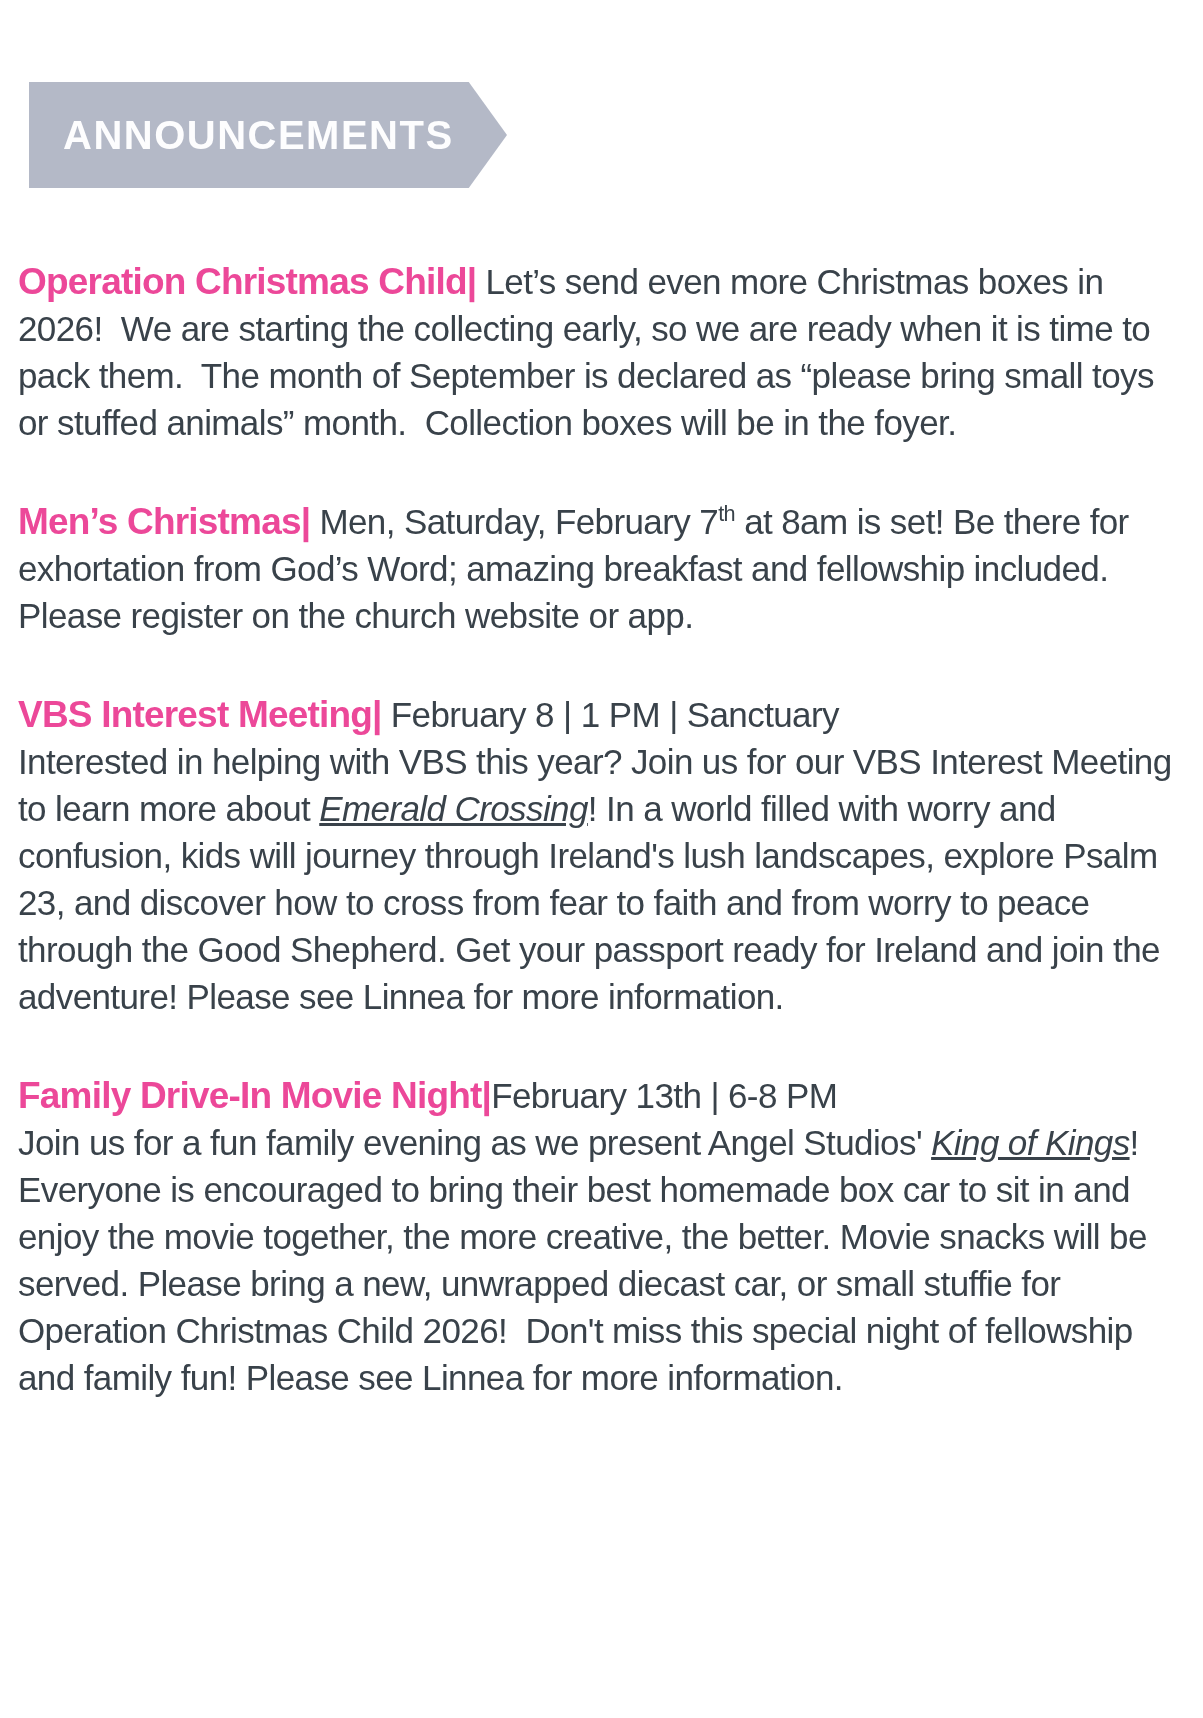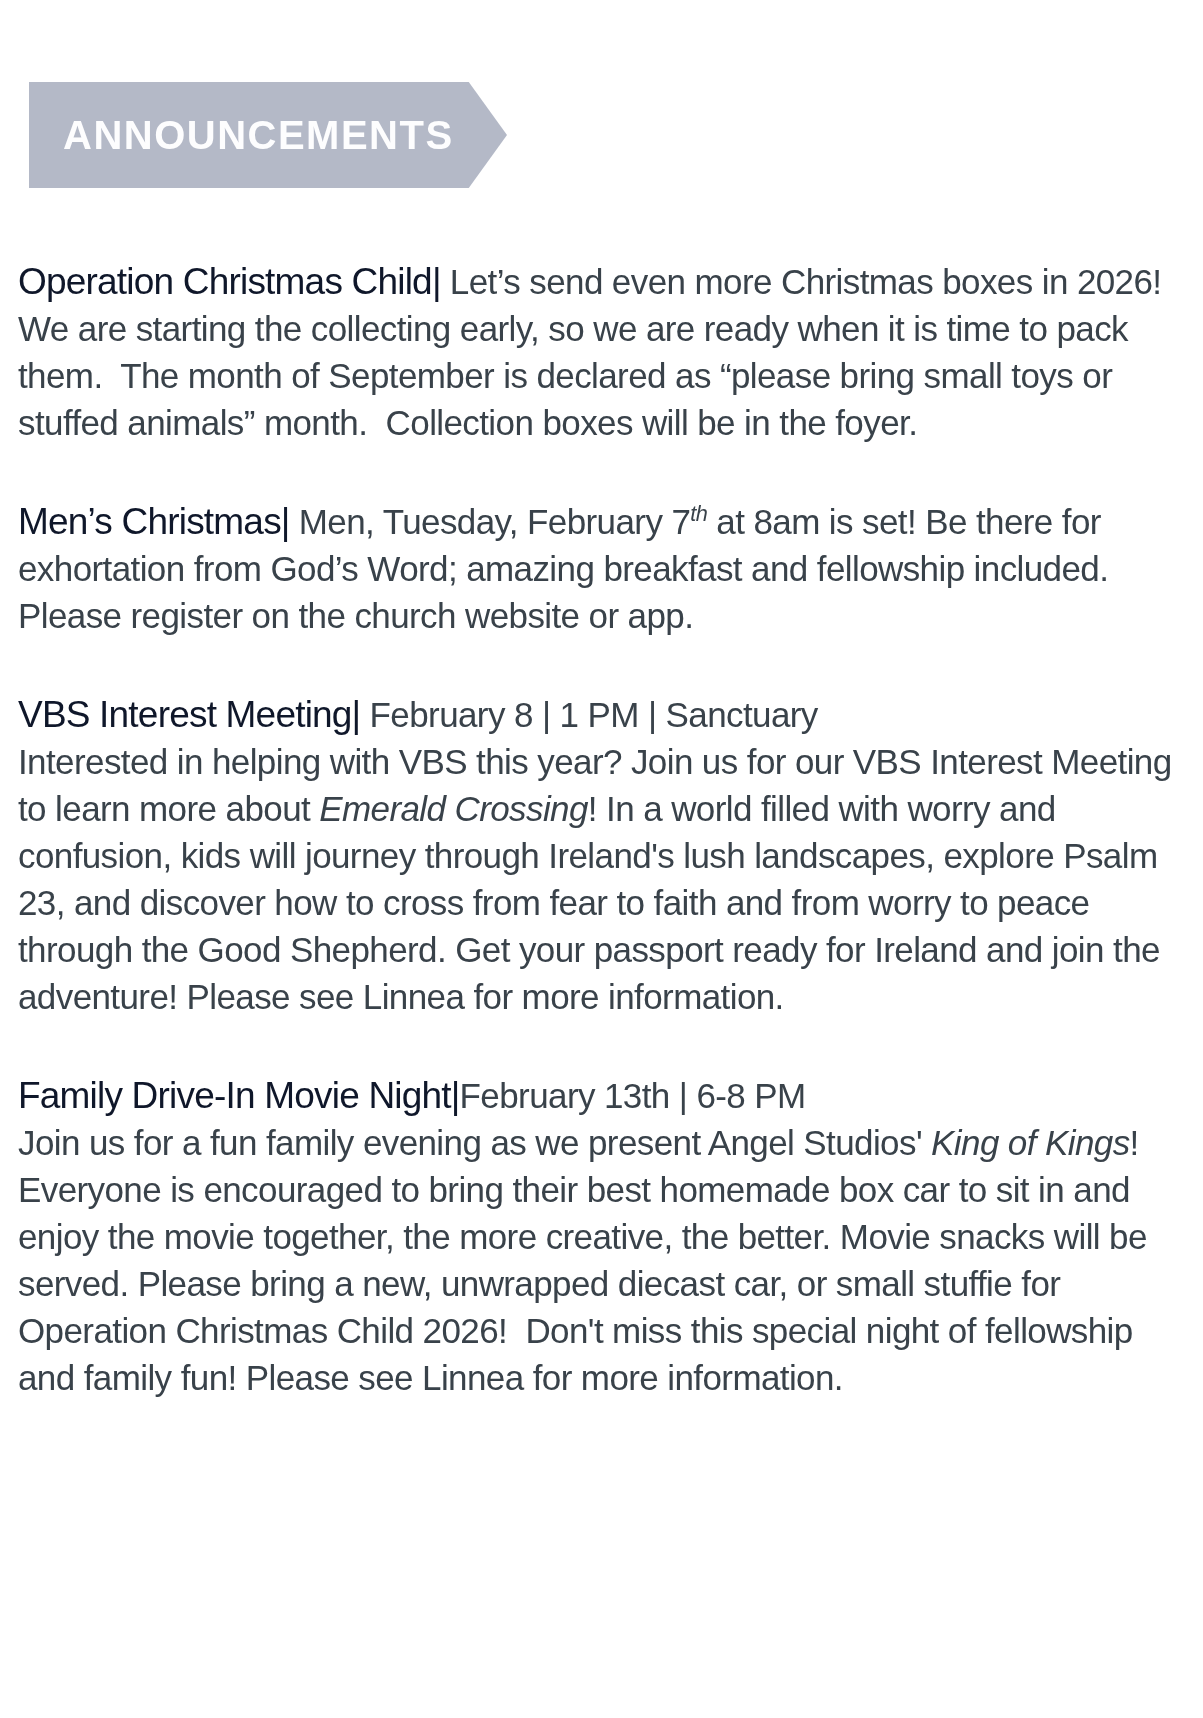--- a/index.html
+++ b/index.html
@@ -44,47 +44,47 @@
   }
   .announcement {
     margin: 0 0 52px 0;
     font-size: 35px;
     line-height: 47px;
     letter-spacing: -0.6px;
     white-space: pre-wrap;
     color: #39424a;
   }
   .announcement .b {
-    font-weight: normal;
+    font-weight: bold;
     font-size: 37px;
-    color: #0f172a;
+    color: #ec4899;
     letter-spacing: -0.8px;
   }
   .announcement .i {
     font-style: italic;
+    text-decoration: underline;
   }
   .announcement sup {
     font-size: 0.62em;
     line-height: 0;
     vertical-align: super;
-    font-style: italic;
   }
 </style>
 </head>
 <body>
 
 <div class="page">
 
   <div class="banner">
     <span class="banner-label">ANNOUNCEMENTS</span>
   </div>
 
   <div class="content">
     <p class="announcement"><span class="b">Operation Christmas Child|</span><span> Let’s send even more Christmas boxes in 2026!  We are starting the collecting early, so we are ready when it is time to pack them.  The month of September is declared as “please bring small toys or stuffed animals” month.  Collection boxes will be in the foyer.</span></p>
 
-    <p class="announcement"><span class="b">Men’s Christmas|</span><span> Men, Tuesday, February 7</span><sup>th</sup><span> at 8am is set! Be there for exhortation from God’s Word; amazing breakfast and fellowship included.  Please register on the church website or app.</span></p>
+    <p class="announcement"><span class="b">Men’s Christmas|</span><span> Men, Saturday, February 7</span><sup>th</sup><span> at 8am is set! Be there for exhortation from God’s Word; amazing breakfast and fellowship included.  Please register on the church website or app.</span></p>
 
     <p class="announcement"><span class="b">VBS Interest Meeting|</span><span> February 8 | 1 PM | Sanctuary</span><br><span>Interested in helping with VBS this year? Join us for our VBS Interest Meeting to learn more about </span><span class="i">Emerald Crossing</span><span>! In a world filled with worry and confusion, kids will journey through Ireland's lush landscapes, explore Psalm 23, and discover how to cross from fear to faith and from worry to peace through the Good Shepherd. Get your passport ready for Ireland and join the adventure! Please see Linnea for more information.</span></p>
 
     <p class="announcement"><span class="b">Family Drive-In Movie Night|</span><span>February 13th | 6-8 PM</span><br><span>Join us for a fun family evening as we present Angel Studios' </span><span class="i">King of Kings</span><span>! Everyone is encouraged to bring their best homemade box car to sit in and enjoy the movie together, the more creative, the better. Movie snacks will be served. Please bring a new, unwrapped diecast car, or small stuffie for Operation Christmas Child 2026!  Don't miss this special night of fellowship and family fun! Please see Linnea for more information.</span></p>
   </div>
 
 </div>
 
 </body></html>

